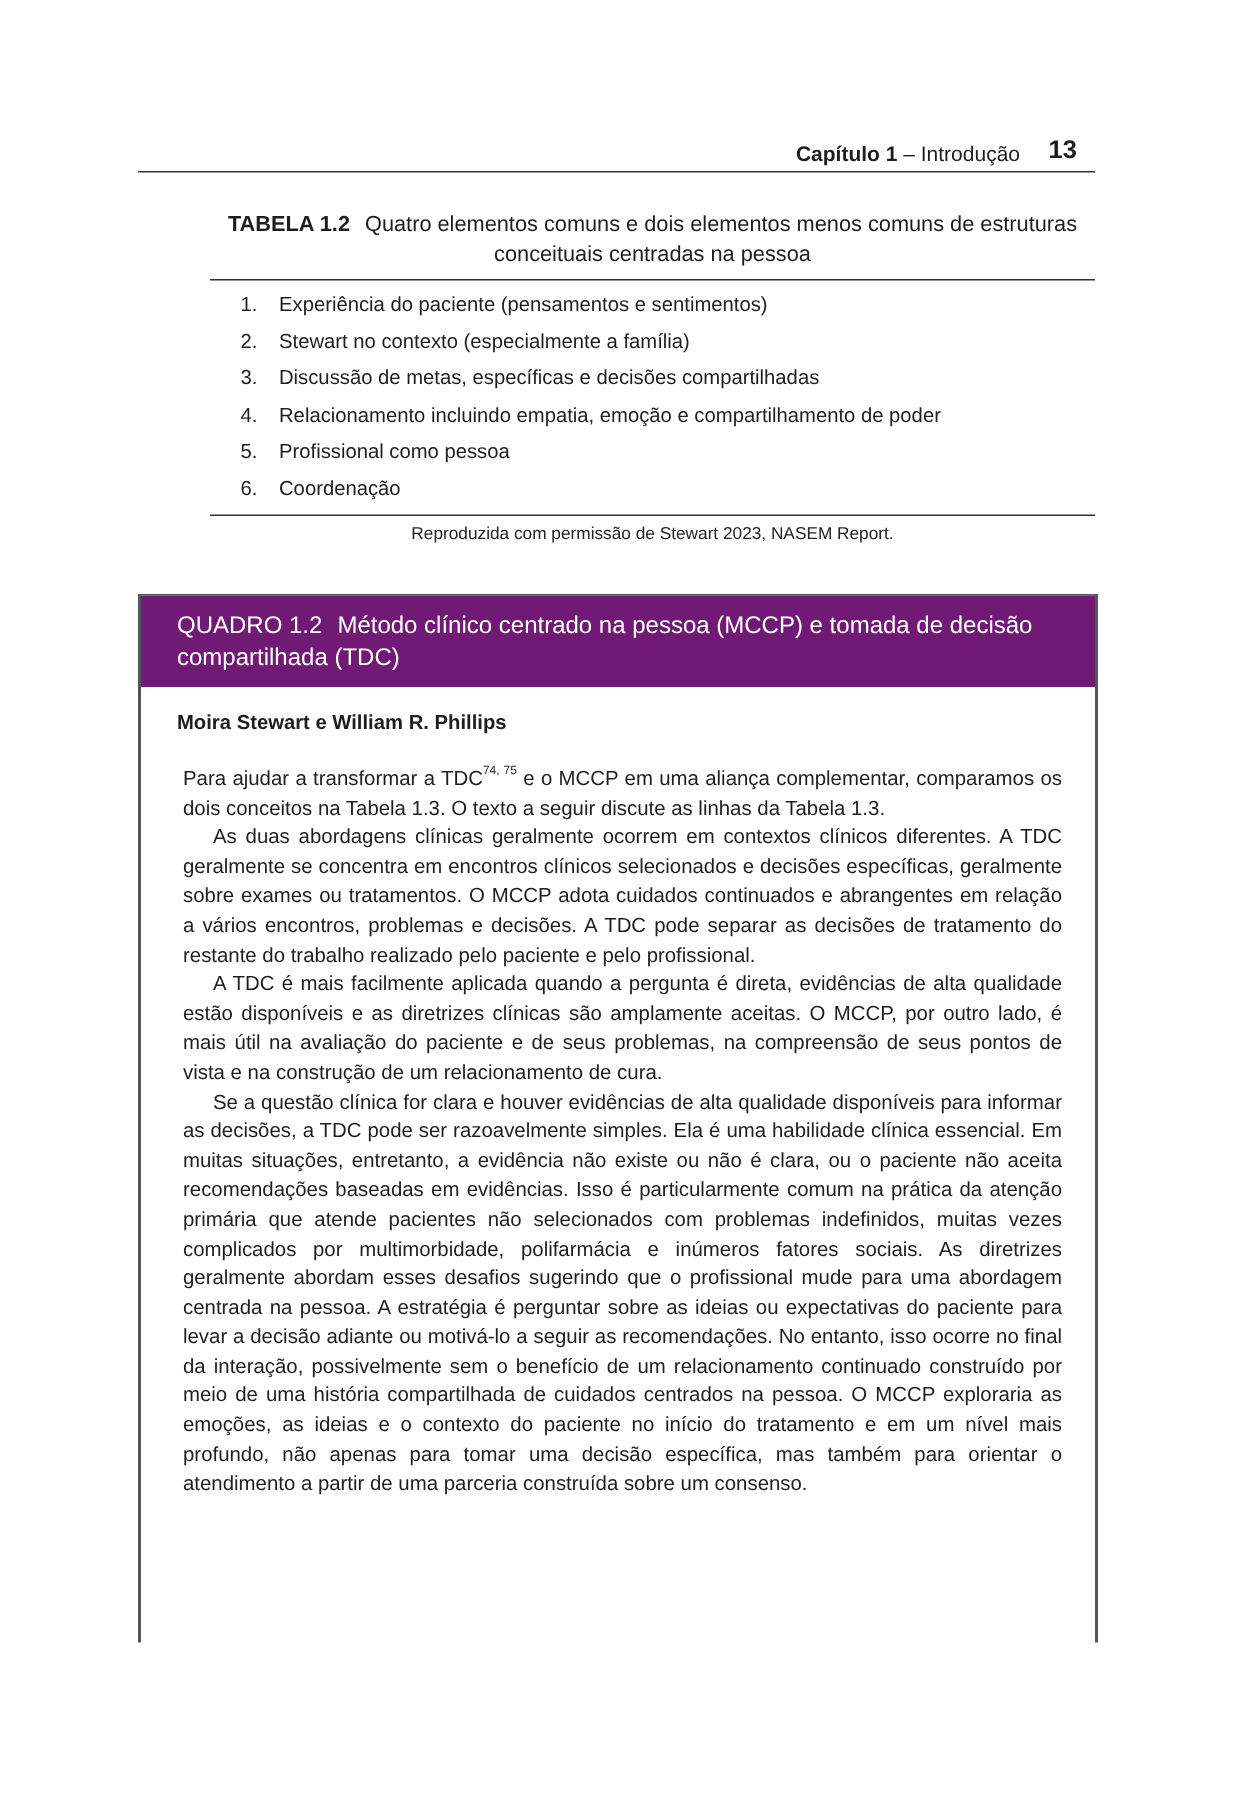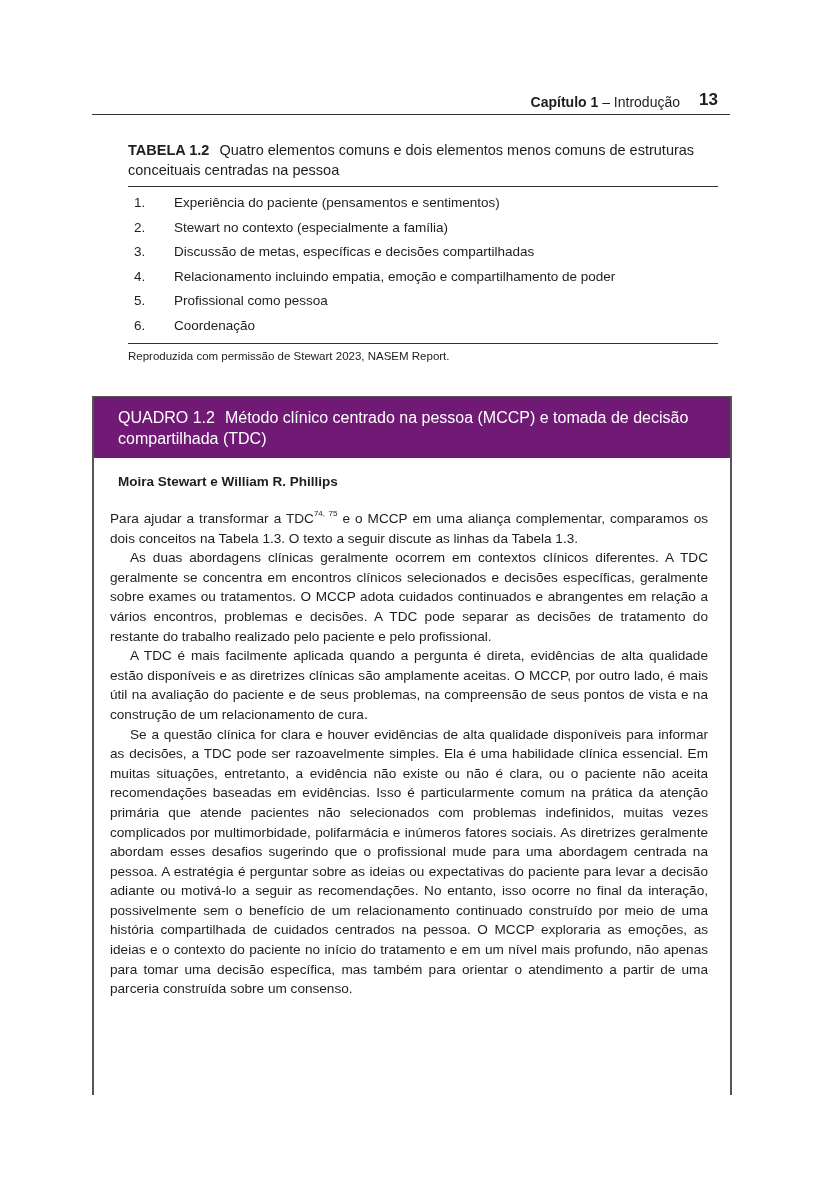--- a/index.html
+++ b/index.html
@@ -4,37 +4,37 @@
 <style>
   html, body { margin:0; padding:0; background:#ffffff; }
   body { width:826px; height:1200px; position:relative; overflow:hidden;
          font-family:"Liberation Sans", "DejaVu Sans", sans-serif; color:#1e1e1e; }
   .running-head { position:absolute; left:92px; top:92px; width:638px; height:22px;
                   border-bottom:1.5px solid #333; }
   .running-head .chap { position:absolute; right:50px; top:2px; font-size:14px; }
   .running-head .chap b { font-weight:bold; }
   .running-head .pnum { position:absolute; right:12px; top:-2px; font-size:17px; font-weight:bold; }
 
-  .table-block { position:absolute; left:128px; top:140px; width:590px; }
+  .table-block { position:absolute; left:140px; top:140px; width:590px;text-align:center; }
   .table-caption { font-size:14.5px; line-height:20px; }
   .table-caption .lbl { font-weight:bold; margin-right:10px; }
   .table-rule-top { border-top:1.5px solid #333; margin-top:6px; }
   .table-list { list-style:none; margin:0; padding:4px 0 2px 0; }
   .table-list li { font-size:13.5px; line-height:24.6px; display:flex; }
   .table-list li .num { width:40px; padding-left:6px; }
   .table-rule-bottom { border-top:1.5px solid #333; margin-top:2px; }
   .table-source { font-size:11.5px; margin-top:6px; color:#222; }
 
   .box { position:absolute; left:92px; top:396px; width:636px; height:698px;
          border-left:2px solid #555; border-right:2px solid #555; border-top:1px solid #555; }
   .box-header { background:#701a75; color:#fff; padding:10px 24px 10px 24px;
                 font-size:16px; line-height:21px; height:41px; }
   .box-header .lbl { margin-right:10px; }
   .box-author { font-size:13.5px; font-weight:bold; padding:16px 24px 0 24px; }
-  .box-body { padding:20px 22px 0 16px; font-size:13.6px; line-height:19.6px; text-align:justify; }
+  .box-body { padding:20px 22px 0 28px; font-size:13.6px; line-height:19.6px; text-align:justify; }
   .box-body p { margin:0; text-indent:20px; }
   .box-body p.first { text-indent:0; }
   .box-body sup { font-size:8px; vertical-align:7px; line-height:0; }
 </style>
 </head>
 <body>
 
 <div class="running-head">
   <span class="chap"><b>Capítulo 1</b><span> – Introdução</span></span>
   <span class="pnum">13</span>

